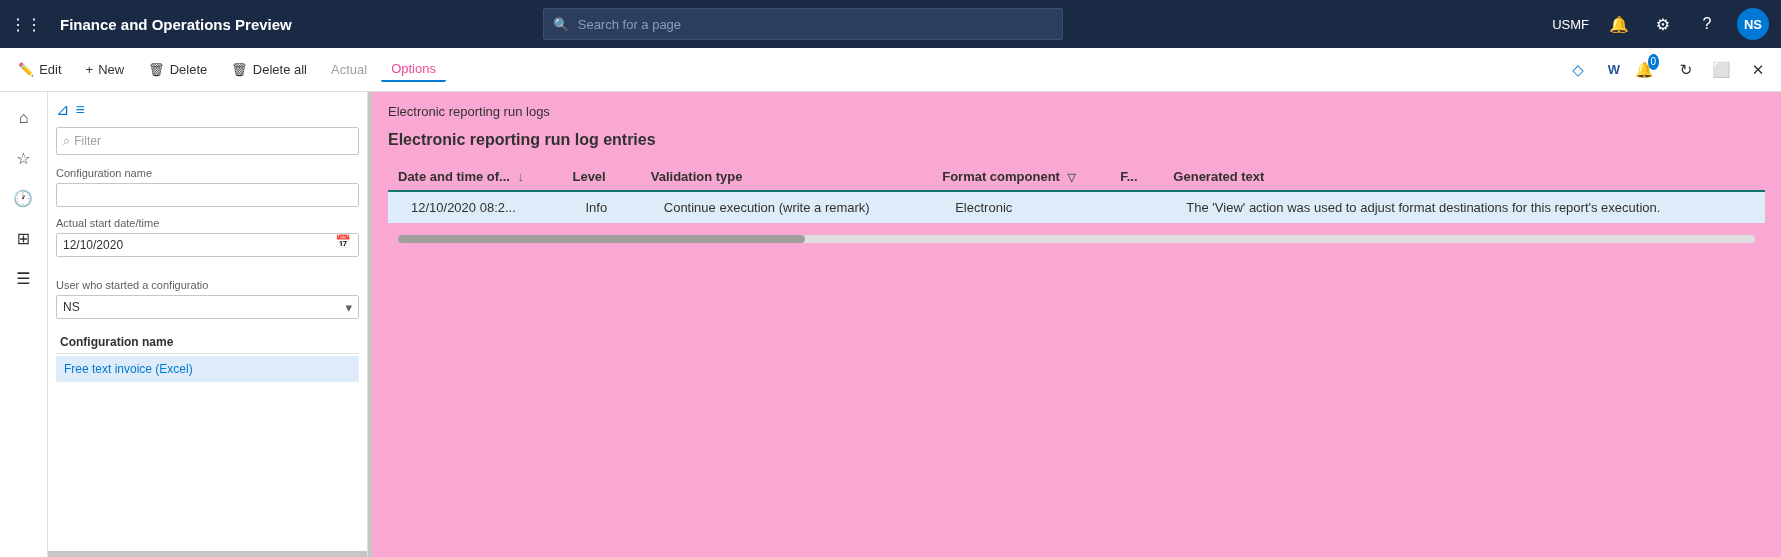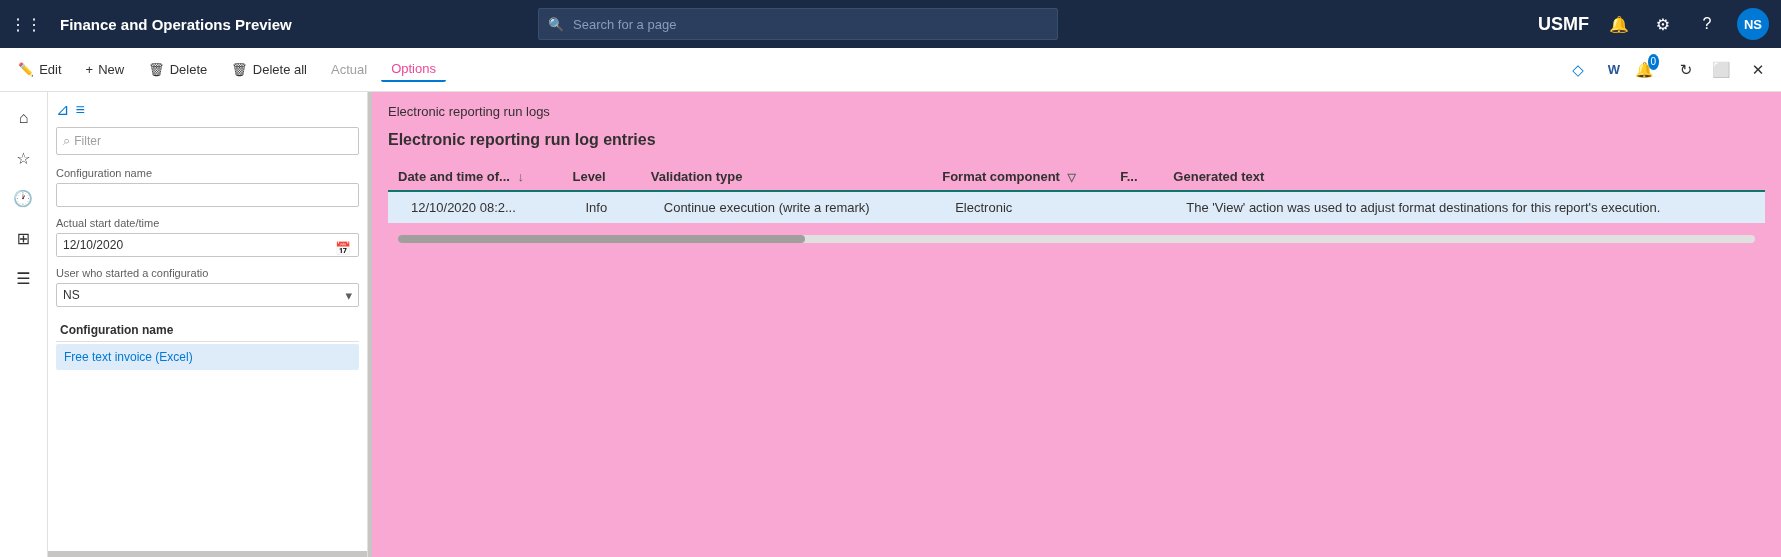--- a/index.html
+++ b/index.html
@@ -44,21 +44,21 @@
       width: 100%;
     }
     .top-nav .search-bar input::placeholder { color: #8a9bbf; }
     .top-nav .nav-right {
       margin-left: auto;
       display: flex;
       align-items: center;
       gap: 16px;
       color: white;
     }
-    .top-nav .nav-right .usmf { font-size: 18px; font-weight: 700; }
+    .top-nav .nav-right .usmf { font-size: 13px; font-weight: 400; }
     .nav-icon-btn {
       width: 28px; height: 28px;
       display: flex; align-items: center; justify-content: center;
       cursor: pointer; color: white; font-size: 16px;
     }
     .avatar {
       width: 32px; height: 32px; border-radius: 50%;
       background: #0078d4; color: white;
       display: flex; align-items: center; justify-content: center;
       font-size: 13px; font-weight: 600;
@@ -136,22 +136,22 @@
     }
     .filter-search input::placeholder { color: #a19f9d; }
     .filter-label {
       font-size: 11px; color: #605e5c; margin-bottom: 4px; display: block;
     }
     .filter-input {
       width: 100%; border: 1px solid #c8c6c4; border-radius: 2px;
       padding: 4px 6px; font-size: 12px; margin-bottom: 10px; color: #323130;
     }
     .filter-input-date {
-      display: flex; align-items: flex-end;
-      border: 1px solid #c8c6c4; border-radius: 2px; margin-bottom: 10px;
+      display: flex; align-items: flex-start;
+      border: 1px solid #c8c6c4; border-radius: 2px; margin-bottom: 22px;
       background: #fff;
     }
     .filter-input-date input {
       border: none; outline: none; padding: 4px 6px; font-size: 12px; flex: 1; color: #323130;
     }
     .filter-input-date .cal-icon {
       padding: 0 6px; cursor: pointer; color: #605e5c;
     }
     .filter-select-wrap {
       display: flex; align-items: center;

